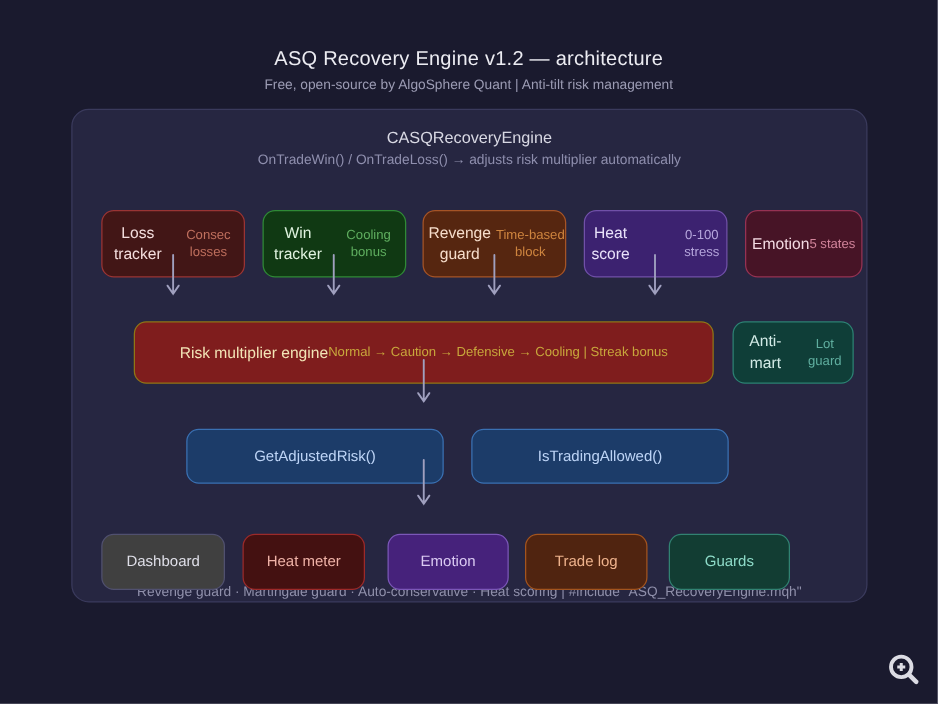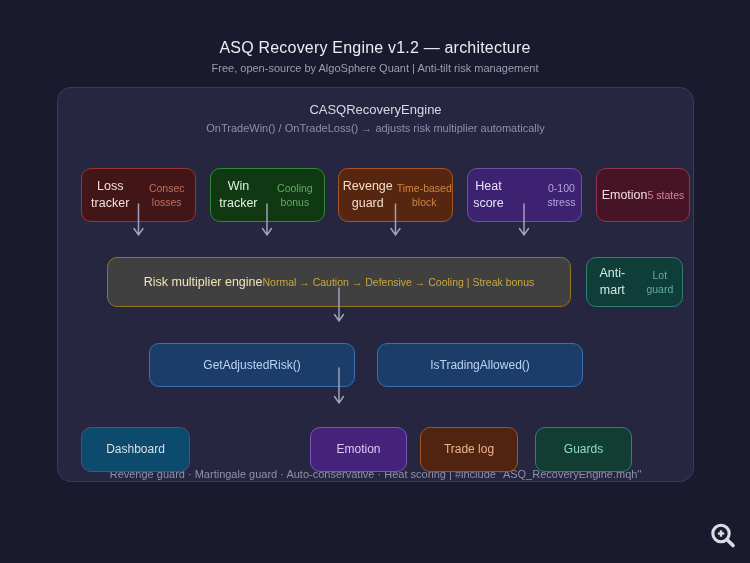--- a/index.html
+++ b/index.html
@@ -63,38 +63,41 @@
   </div>
   <div class="node" style="left: 467px; top: 148px; width: 115px; height: 54px; background: rgb(60, 34, 112); border-color: rgb(112, 80, 168);">
     <div class="nt" style="color: rgb(233, 226, 250);">Heat score</div>
     <div class="ns" style="color: rgb(181, 166, 220); padding-left: 33px;">0-100 stress</div>
   </div>
   <div class="node" style="left: 596px; top: 148px; width: 94px; height: 54px; background: rgb(71, 20, 38); border-color: rgb(150, 50, 83);">
     <div class="nt" style="color: rgb(244, 219, 227);">Emotion</div>
     <div class="ns" style="color: rgb(210, 132, 155);">5 states</div>
   </div>
 
-  <div class="node" style="left: 107px; top: 237px; width: 464px; height: 50px; background: #404040; border-color: rgb(143, 118, 22);">
+  <div class="node" style="left: 107px; top: 237px; width: 464px; height: 50px; background: #7f1d1d; border-color: rgb(143, 118, 22);">
     <div class="nt" style="color: rgb(242, 228, 182);">Risk multiplier engine</div>
     <div class="ns" style="color: rgb(200, 167, 60);">Normal → Caution → Defensive → Cooling | Streak bonus</div>
   </div>
   <div class="node" style="left: 586px; top: 237px; width: 97px; height: 50px; background: rgb(15, 62, 56); border-color: rgb(44, 129, 115);">
     <div class="nt" style="color: rgb(210, 234, 230);">Anti-mart</div>
     <div class="ns" style="color: rgb(95, 174, 159);">Lot guard</div>
   </div>
 
   <div class="node single" style="left: 149px; top: 323px; width: 206px; height: 44px; background: rgb(28, 60, 105); border-color: rgb(58, 112, 178);">
     <div class="nt" style="color: rgb(189, 212, 246);">GetAdjustedRisk()</div>
   </div>
   <div class="node single" style="left: 377px; top: 323px; width: 206px; height: 44px; background: rgb(28, 60, 105); border-color: rgb(58, 112, 178);">
     <div class="nt" style="color: rgb(189, 212, 246);">IsTradingAllowed()</div>
   </div>
 
-  <div class="node single" style="left: 81px; top: 407px; width: 109px; height: 45px; background: #0c4a6e; border-color: rgb(80, 80, 111); justify-content: center;">
+  <div class="node single" style="left: 81px; top: 407px; width: 99px; height: 45px; background: #404040; border-color: rgb(80, 80, 111); justify-content: center;">
     <div class="nt" style="color: rgb(223, 223, 232);">Dashboard</div>
+  </div>
+  <div class="node single" style="left: 194px; top: 407px; width: 98px; height: 45px; background: rgb(68, 17, 17); border-color: rgb(156, 42, 42);">
+    <div class="nt" style="color: rgb(239, 178, 167);">Heat meter</div>
   </div>
   <div class="node single" style="left: 310px; top: 407px; width: 97px; height: 45px; background: rgb(70, 34, 123); border-color: rgb(123, 87, 184);">
     <div class="nt" style="color: rgb(219, 203, 243);">Emotion</div>
   </div>
   <div class="node single" style="left: 535px; top: 407px; width: 97px; height: 45px; background: rgb(18, 61, 51); border-color: rgb(49, 130, 114);">
     <div class="nt" style="color: rgb(142, 220, 201);">Guards</div>
   </div>
   <div class="node single" style="left: 420px; top: 407px; width: 98px; height: 45px; background: rgb(80, 36, 16); border-color: rgb(163, 84, 30);">
     <div class="nt" style="color: rgb(238, 178, 140);">Trade log</div>
   </div>

